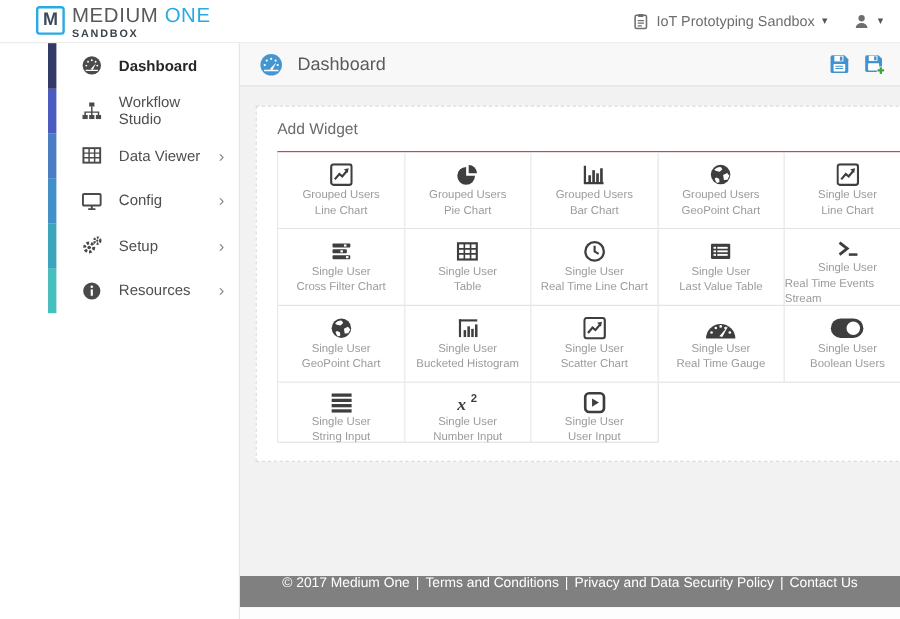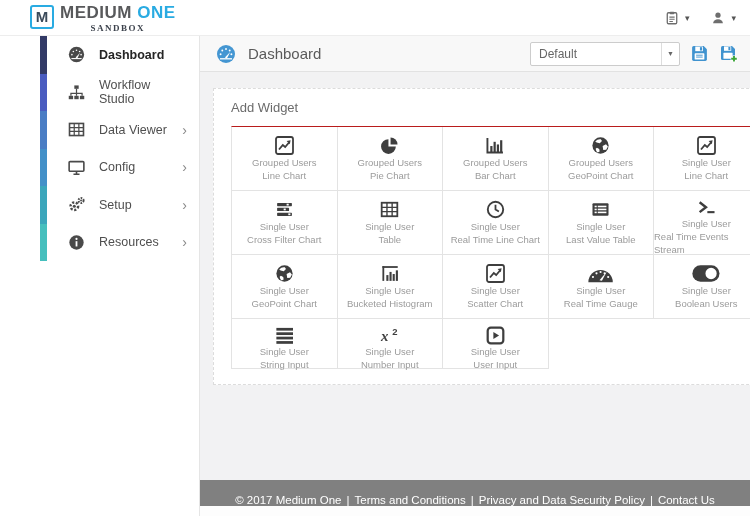--- a/index.html
+++ b/index.html
@@ -8,24 +8,24 @@
   .app { width:750px; height:516px; display:flex; flex-direction:column; }
 
   
   .topbar { height:36px; background:#fff; border-bottom:1px solid #ededed;
     display:flex; align-items:center; justify-content:space-between; flex:0 0 36px; }
   .brand { display:flex; align-items:flex-start; margin-left:30px; cursor:pointer; }
   .brand-mark { width:24px; height:24px; border:2px solid #29abe2; border-radius:3px;
     color:#3b4a5a; font-weight:bold; font-size:15px; display:flex; align-items:center;
     justify-content:center; margin-top:2px; }
   .brand-text { display:flex; flex-direction:column; margin-left:6px; }
-  .brand-line { font-size:17px; letter-spacing:0.5px; color:#58595b; font-weight:700; line-height:20px; }
+  .brand-line { font-size:17px; letter-spacing:0.5px; color:#58595b; font-weight:400; line-height:20px; }
   .brand-line .accent { color:#29abe2; }
-  .brand-sub { font-family:Liberation Serif, serif; font-size:9px;
-    letter-spacing:1.5px; color:#3d434d; font-weight:bold; text-align:center; line-height:10px; }
+  .brand-sub { font-family:Liberation Sans, sans-serif; font-size:9px;
+    letter-spacing:1.5px; color:#3d434d; font-weight:bold; text-align:left; line-height:10px; }
   .topbar-right { display:flex; align-items:center; gap:22px; margin-right:14px; color:#6e6e6e; }
   .sandbox-select, .user-menu { display:flex; align-items:center; gap:6px; cursor:pointer; font-size:12px; }
   .tb-icon svg { width:14px; height:14px; display:block; }
   .caret { font-size:9px; color:#555; }
 
   
   .layout { flex:1; display:flex; min-height:0;padding-left:40px; }
 
   
   .sidebar { width:160px; background:#fff; position:relative; border-right:1px solid #e5e5e5; }
@@ -65,21 +65,21 @@
     grid-template-rows:64px 64px 64px 50px; border-top:1px solid #b91c1c; border-left:1px solid #e3e3e3;
     width:529px; }
   .widget-cell { border-right:1px solid #e3e3e3; border-bottom:1px solid #e3e3e3;
     display:flex; flex-direction:column; align-items:center; padding-top:7px; cursor:pointer; background:#fff; }
   .w-icon { height:22px; color:#3e3e3e; display:flex; align-items:center; justify-content:center; }
   .w-icon svg { height:19px; width:auto; display:block; }
   .w-line1, .w-line2 { font-size:9.5px; color:#9b9b9b; line-height:13px; }
 
   
   .footer { height:26px; flex:0 0 26px; background:#808080; color:#fff; font-size:11.5px;
-    display:flex; align-items:flex-end; justify-content:center; }
+    display:flex; align-items:flex-start; justify-content:center; }
   .footer a { color:#fff; text-decoration:none; cursor:pointer; }
   .f-sep { margin:0 5px; }
   .bottom-strip { height:10px; flex:0 0 10px; background:#fdfdfd; }
 </style>
 </head>
 <body>
 
 <div class="app">
 
   <header class="topbar">
@@ -95,20 +95,21 @@
     </div>
     <div class="topbar-right">
       <div class="sandbox-select">
         <span class="tb-icon" id="clipIcon">
             <svg viewBox="0 0 16 16">
               <rect x="2.6" y="2" width="10.8" height="12.6" rx="1.4" fill="none" stroke="currentColor" stroke-width="1.5"></rect>
               <rect x="5.4" y=".8" width="5.2" height="2.8" rx=".8" fill="currentColor"></rect>
               <path d="M5 7 H11 M5 9.5 H11 M5 12 H9" stroke="currentColor" stroke-width="1.2"></path>
             </svg>
           </span>
+        <span>IoT Prototyping Sandbox</span>
         <span class="caret">▾</span>
       </div>
       <div class="user-menu">
         <span class="tb-icon" id="userIcon">
             <svg viewBox="0 0 16 16">
               <circle cx="8" cy="4.8" r="3" fill="currentColor"></circle>
               <path d="M2.4 14 a5.6 4.6 0 0 1 11.2 0 Z" fill="currentColor"></path>
             </svg>
           </span>
         <span class="caret">▾</span>
@@ -224,24 +225,20 @@
                   <circle cx="13.7" cy="6.5" r=".95"></circle>
                   <circle cx="15.4" cy="10.2" r=".95"></circle>
                 </g>
                 <path d="M8.9 13.6 L14.2 8 L10.9 14.6 Z" fill="#fff"></path>
                 <path d="M4 14.8 H16" stroke="#fff" stroke-width="1.3"></path>
               </svg>
             </span>
           <span class="ph-title">Dashboard</span>
         </div>
         <div class="ph-right">
-          <div class="select">
-            <span class="select-value">Default</span>
-            <span class="select-caret">▼</span>
-          </div>
           <span class="hicon" id="saveIcon">
               <svg viewBox="0 0 18 18">
                 <path d="M2 3.5 A1.5 1.5 0 0 1 3.5 2 H13 L16 5 V14.5 A1.5 1.5 0 0 1 14.5 16 H3.5 A1.5 1.5 0 0 1 2 14.5 Z" fill="currentColor"></path>
                 <rect x="5" y="2.4" width="7.2" height="4.4" fill="#fff"></rect>
                 <rect x="9.4" y="3" width="2" height="3.2" fill="currentColor"></rect>
                 <rect x="4.4" y="8.8" width="9.2" height="6" rx=".6" fill="#fff"></rect>
                 <path d="M5.8 10.6 H12 M5.8 12.4 H12" stroke="currentColor" stroke-width=".9"></path>
               </svg>
             </span>
           <span class="hicon" id="savePlusIcon">

